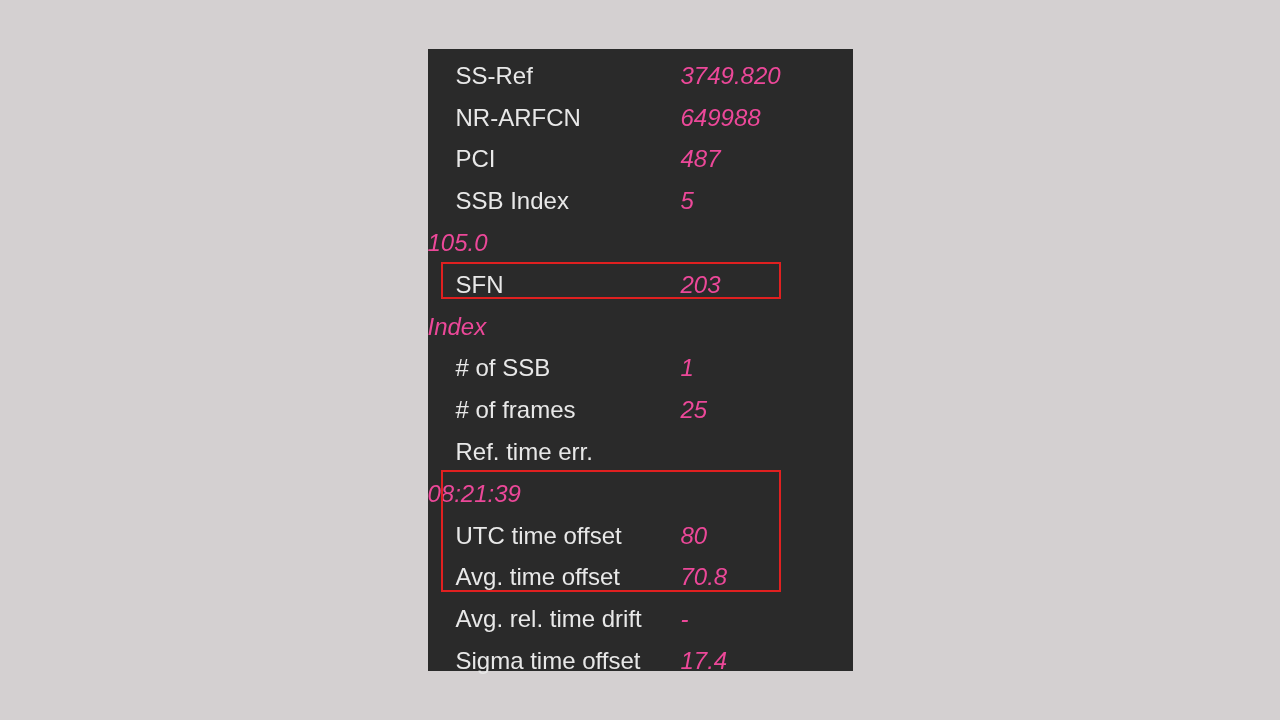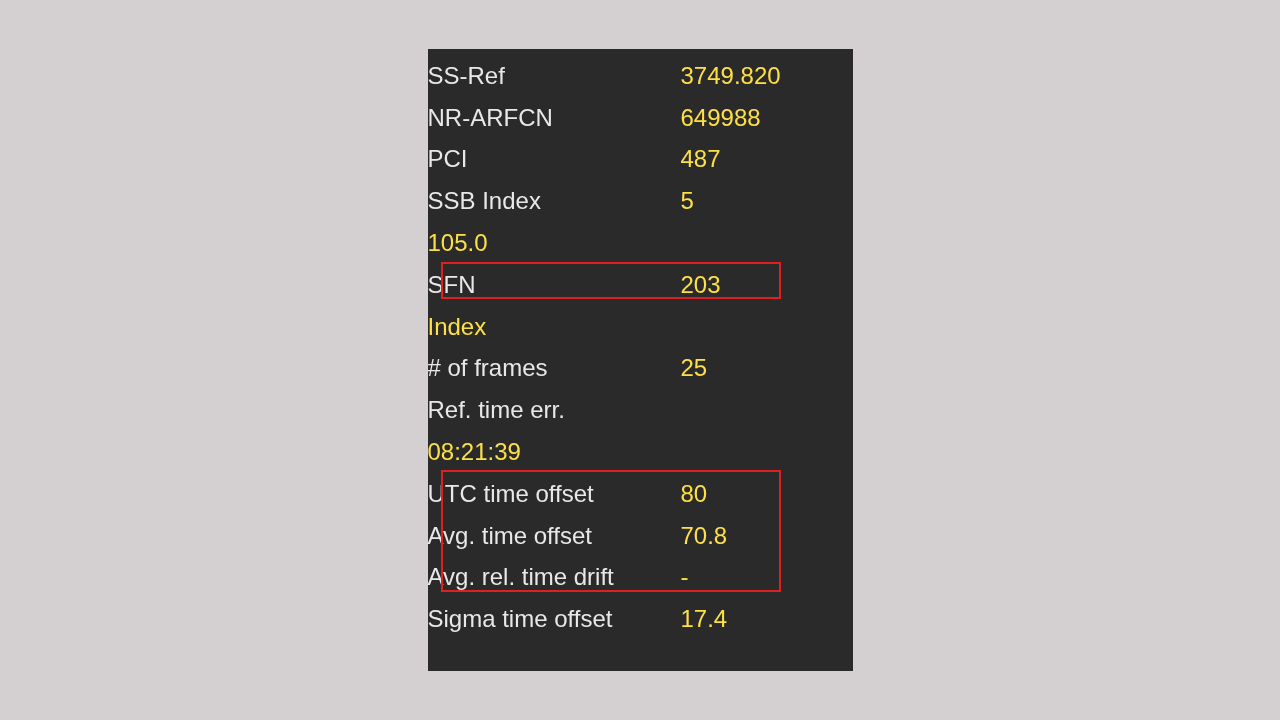--- a/index.html
+++ b/index.html
@@ -26,27 +26,29 @@
     }
     .row {
       display: flex;
       align-items: center;
       height: 41.8px;
       position: relative;
     }
     .label {
       color: #e8e8e8;
       font-size: 24px;
+      padding-left: 28px;
       width: 253px;
       flex-shrink: 0;
     }
     .value {
-      color: #fde047;
+      color: #ec4899;
       font-size: 24px;
       flex: 1;
+      font-style: italic;
     }
     .highlight-box-1 {
       position: absolute;
       border: 2.5px solid #e02020;
       left: 13px;
       width: 340px;
       top: 213px;
       height: 37px;
       pointer-events: none;
     }
@@ -84,20 +86,24 @@
     <div class="value">105.0</div>
   </div>
   <div class="row">
     <div class="label">SFN</div>
     <div class="value">203</div>
   </div>
   <div class="row">
     <div class="value">Index</div>
   </div>
   <div class="row">
+    <div class="label"># of SSB</div>
+    <div class="value">1</div>
+  </div>
+  <div class="row">
     <div class="label"># of frames</div>
     <div class="value">25</div>
   </div>
   <div class="row">
     <div class="label">Ref. time err.</div>
   </div>
   <div class="row">
     <div class="value">08:21:39</div>
   </div>
   <div class="row">

